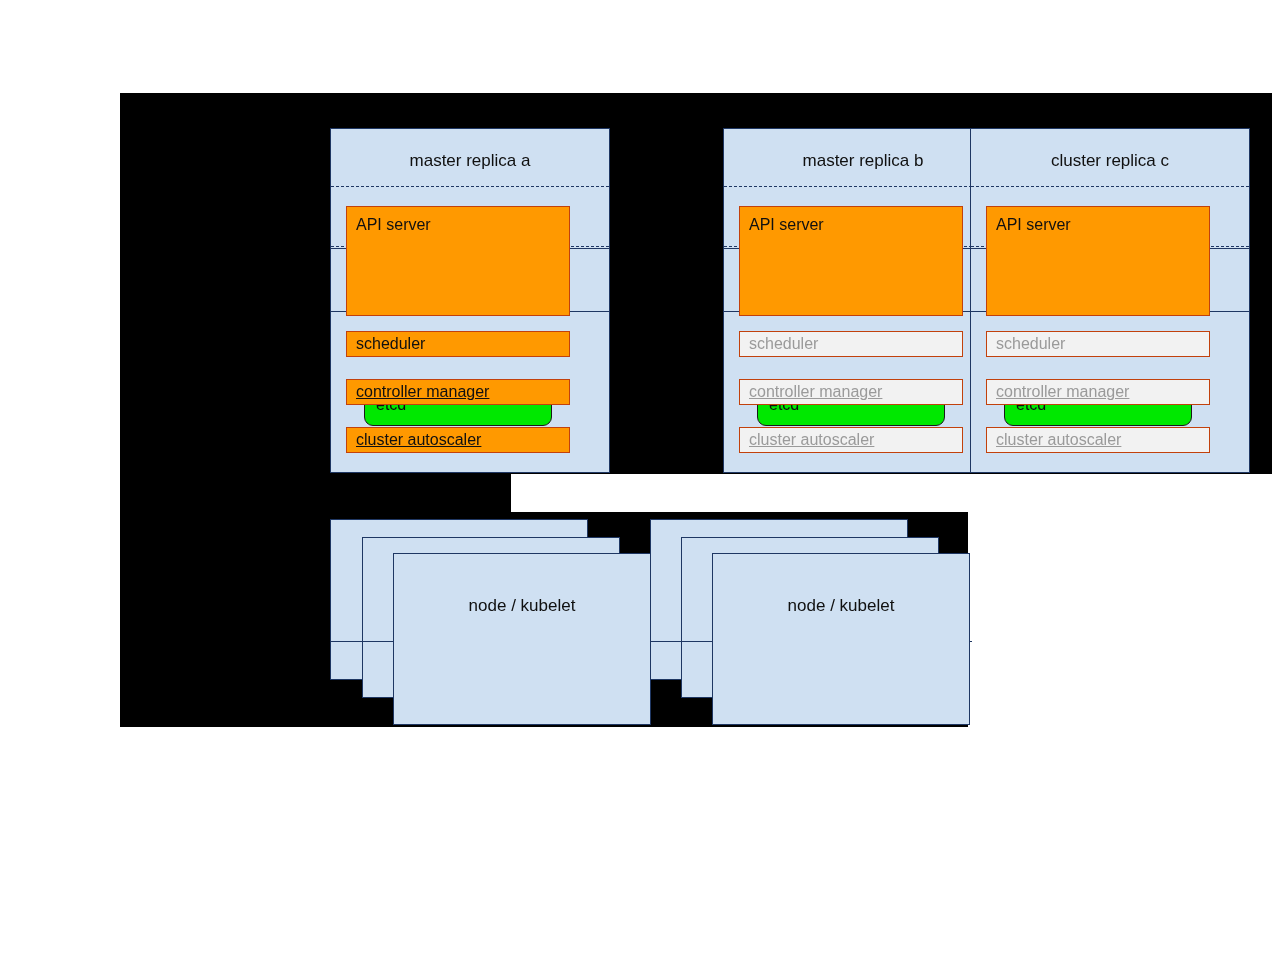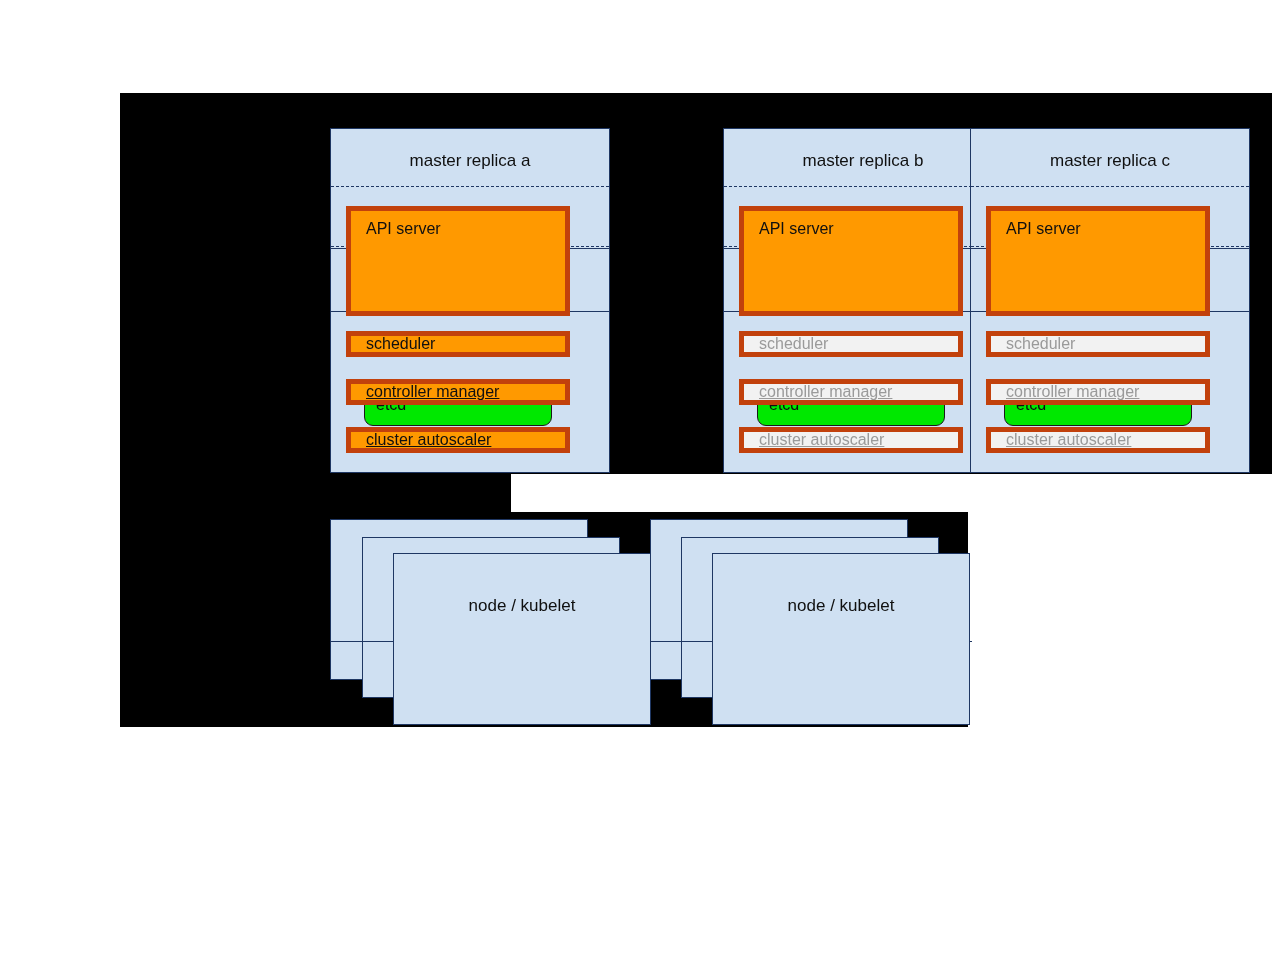--- a/index.html
+++ b/index.html
@@ -77,26 +77,26 @@
   .rule-b { top: 117px; }
   .rule-c { top: 119px; }
   .rule-d { top: 182px; }
 
   
   .chip {
     position: absolute;
     box-sizing: border-box;
     left: 15px;
     width: 224px;
-    border: 5px solid #c2410c;
+    border: 1px solid #c2410c;
     font-size: 16px;
     color: #101010;
     display: flex;
     align-items: center;
-    padding-left: 15px;
+    padding-left: 9px;
   }
   .chip.active   { background: #ff9900; color: #101010; }
   .chip.inactive { background: #f2f2f2; color: #9a9a9a; }
 
   
   .chip-apiserver {
     top: 77px;
     height: 110px;
     align-items: flex-start;
     padding-top: 9px;
@@ -194,21 +194,21 @@
 
     <div class="chip active chip-apiserver">API server</div>
     <div class="etcd">etcd</div>
 
     <div class="chip inactive chip-scheduler">scheduler</div>
     <div class="chip inactive chip-controller">controller manager</div>
     <div class="chip inactive chip-autoscaler">cluster autoscaler</div>
   </div>
 
   <div class="node replica" id="replica-c">
-    <div class="node-label replica-title">master replica c</div>
+    <div class="node-label replica-title">cluster replica c</div>
     <div class="dashed-rule rule-a"></div>
     <div class="dashed-rule rule-b"></div>
     <div class="solid-rule rule-c"></div>
     <div class="solid-rule rule-d"></div>
 
     <div class="chip active chip-apiserver">API server</div>
     <div class="etcd">etcd</div>
 
     <div class="chip inactive chip-scheduler">scheduler</div>
     <div class="chip inactive chip-controller">controller manager</div>

